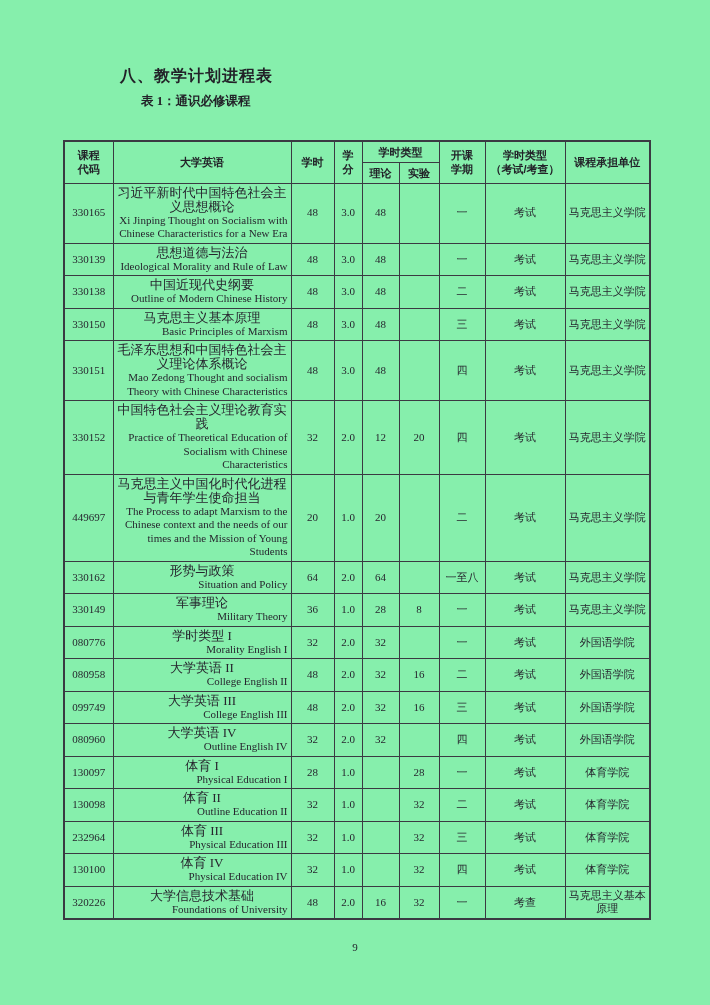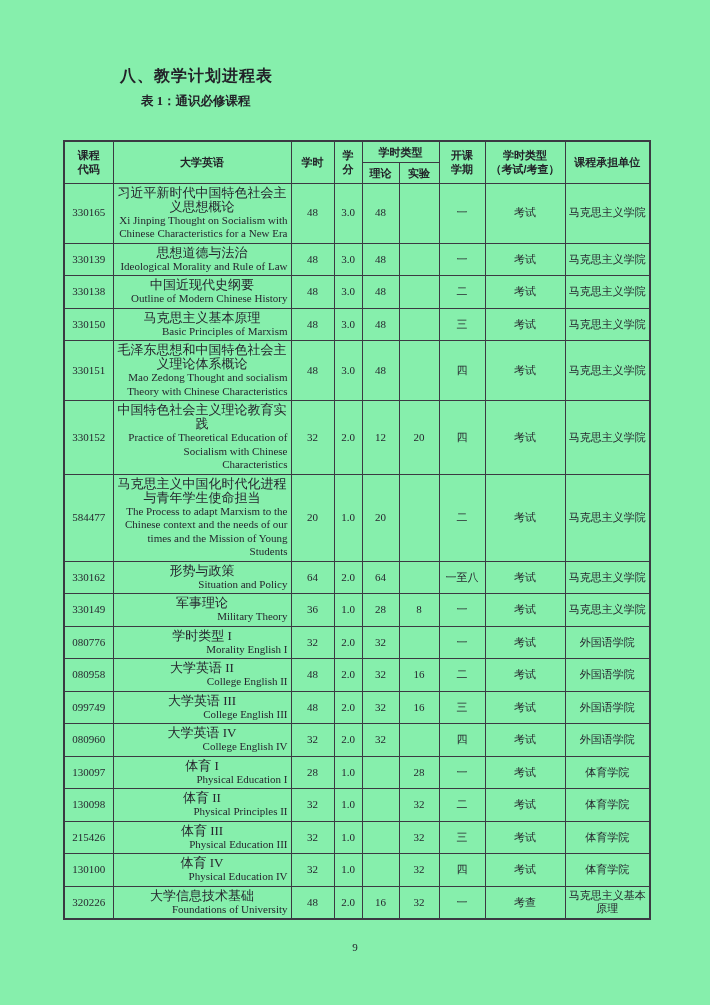--- a/index.html
+++ b/index.html
@@ -200,21 +200,21 @@
           </td>
           <td class="num-cell">32</td>
           <td class="num-cell">2.0</td>
           <td class="num-cell">12</td>
           <td class="num-cell">20</td>
           <td class="num-cell">四</td>
           <td class="num-cell">考试</td>
           <td class="num-cell">马克思主义学院</td>
         </tr>
         <tr>
-          <td class="code-cell">584477</td>
+          <td class="code-cell">449697</td>
           <td class="name-cell">
             <div class="course-name-zh">马克思主义中国化时代化进程与青年学生使命担当</div>
             <div class="course-name-en">The Process to adapt Marxism to the Chinese context and the needs of our times and the Mission of Young Students</div>
           </td>
           <td class="num-cell">20</td>
           <td class="num-cell">1.0</td>
           <td class="num-cell">20</td>
           <td class="num-cell"></td>
           <td class="num-cell">二</td>
           <td class="num-cell">考试</td>
@@ -287,21 +287,21 @@
           <td class="num-cell">32</td>
           <td class="num-cell">16</td>
           <td class="num-cell">三</td>
           <td class="num-cell">考试</td>
           <td class="num-cell">外国语学院</td>
         </tr>
         <tr>
           <td class="code-cell">080960</td>
           <td class="name-cell">
             <div class="course-name-zh">大学英语 IV</div>
-            <div class="course-name-en">College English IV</div>
+            <div class="course-name-en">Outline English IV</div>
           </td>
           <td class="num-cell">32</td>
           <td class="num-cell">2.0</td>
           <td class="num-cell">32</td>
           <td class="num-cell"></td>
           <td class="num-cell">四</td>
           <td class="num-cell">考试</td>
           <td class="num-cell">外国语学院</td>
         </tr>
         <tr>
@@ -315,32 +315,32 @@
           <td class="num-cell"></td>
           <td class="num-cell">28</td>
           <td class="num-cell">一</td>
           <td class="num-cell">考试</td>
           <td class="num-cell">体育学院</td>
         </tr>
         <tr>
           <td class="code-cell">130098</td>
           <td class="name-cell">
             <div class="course-name-zh">体育 II</div>
-            <div class="course-name-en">Physical Principles II</div>
+            <div class="course-name-en">Outline Education II</div>
           </td>
           <td class="num-cell">32</td>
           <td class="num-cell">1.0</td>
           <td class="num-cell"></td>
           <td class="num-cell">32</td>
           <td class="num-cell">二</td>
           <td class="num-cell">考试</td>
           <td class="num-cell">体育学院</td>
         </tr>
         <tr>
-          <td class="code-cell">215426</td>
+          <td class="code-cell">232964</td>
           <td class="name-cell">
             <div class="course-name-zh">体育 III</div>
             <div class="course-name-en">Physical Education III</div>
           </td>
           <td class="num-cell">32</td>
           <td class="num-cell">1.0</td>
           <td class="num-cell"></td>
           <td class="num-cell">32</td>
           <td class="num-cell">三</td>
           <td class="num-cell">考试</td>

